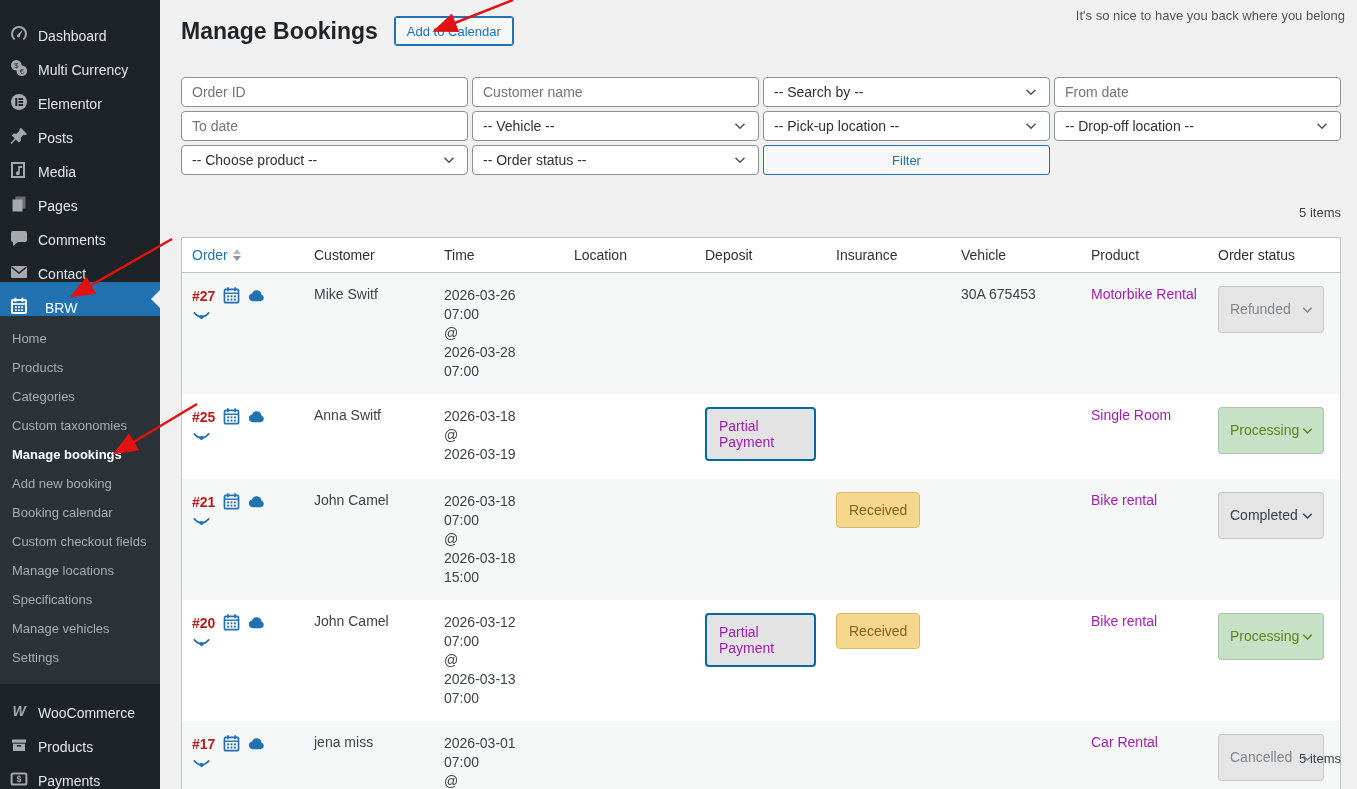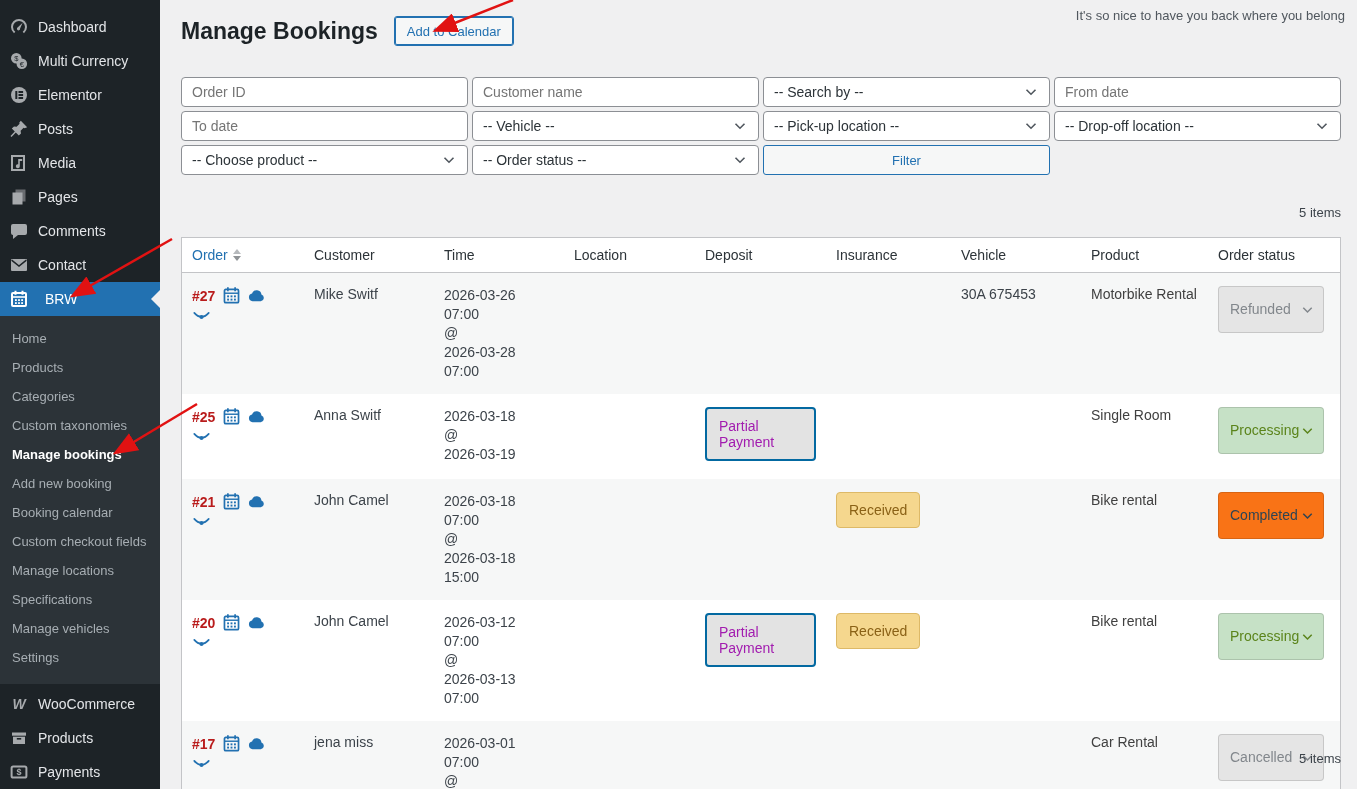--- a/index.html
+++ b/index.html
@@ -2,21 +2,21 @@
 <html><head>
 <meta charset="utf-8">
 <style>
   * { margin:0; padding:0; box-sizing:border-box; }
   html,body { width:1357px; height:789px; overflow:hidden; }
   body { font-family:"Liberation Sans", sans-serif; background:#f0f0f1; position:relative; font-size:14px; }
 
   
   .sidebar { position:absolute; left:0; top:0; bottom:0; width:160px; background:#1d2327; z-index:2; display:flex; flex-direction:column; }
   .menu-top { padding-top:10px; }
-  .menu-item { display:flex; align-items:center; gap:9px; height:34px; padding:0 8px 0 9px; color:#e3e5e8; font-size:14px; cursor:pointer; position:relative; }
+  .menu-item { display:flex; align-items:flex-end; gap:9px; height:34px; padding:0 8px 0 9px; color:#e3e5e8; font-size:14px; cursor:pointer; position:relative; }
   .menu-item .icon { width:20px; height:20px; color:#a7aaad; flex:0 0 20px; display:inline-flex; }
   .menu-item .icon svg { width:20px; height:20px; }
   .menu-item.selected { background:#2271b1; color:#fff; font-weight:400;gap:16px; }
   .menu-item.selected .icon { color:#fff; }
   .notch { position:absolute; right:0; top:50%; transform:translateY(-50%); width:0; height:0;
            border-top:9px solid transparent; border-bottom:9px solid transparent; border-right:9px solid #f0f0f1; }
   .submenu { background:#2c3338; padding:8px 0 12px 0; }
   .sub-item { padding:7px 12px; color:#a7aeb3; font-size:13px; cursor:pointer; }
   .sub-item.current { color:#fff; font-weight:bold; }
   .side-spacer { flex:1; }
@@ -55,30 +55,30 @@
   th .th-order { color:#2271b1; cursor:pointer; display:inline-flex; align-items:center; gap:5px; }
   .sort { display:inline-flex; flex-direction:column; gap:2px; }
   .tri-up { width:0; height:0; border-left:4px solid transparent; border-right:4px solid transparent; border-bottom:5px solid #b6b9bc; }
   .tri-dn { width:0; height:0; border-left:4px solid transparent; border-right:4px solid transparent; border-top:5px solid #8f9396; }
   tbody td { vertical-align:top; padding:13px 10px; height:85px; font-size:14px; color:#3c434a; }
   tbody tr:nth-child(odd) { background:#f6f7f7; }
   .order-link { color:#b91c1c; font-weight:600; text-decoration:none; margin-right:7px; cursor:pointer; }
   .row-icon { display:inline-flex; width:19px; height:19px; color:#2271b1; margin-right:6px; vertical-align:-4px; cursor:pointer; }
   .row-icon svg { width:19px; height:19px; }
   .time-cell div { line-height:19px; }
-  .product-link { color:#404040; text-decoration:none; cursor:pointer; }
+  .product-link { color:#a21caf; text-decoration:none; cursor:pointer; }
   .badge { display:inline-block; padding:9px 12px; border-radius:4px; font-size:14px; cursor:pointer; }
   .badge-partial { background:#e3e3e3; border:2px solid #0369a1; color:#a21caf; }
   .badge-received { background:#f5d78e; border:1px solid #ddb967; color:#8a6116; }
   .status-select { width:106px; height:47px; border-radius:4px; display:flex; align-items:center; justify-content:space-between;
                    padding:0 8px 0 11px; font-size:14px; cursor:pointer; border:1px solid rgba(0,0,0,.13); }
   .status-select .chev { width:15px; height:15px; display:inline-flex; }
   .st-refunded, .st-cancelled { background:#e5e5e5; color:#82878c; }
   .st-processing { background:#c6e1c6; color:#5b841b; }
-  .st-completed { background:#f97316; color:#2e4453; }
+  .st-completed { background:#e5e5e5; color:#2e4453; }
 
   .arrows { position:absolute; left:0; top:0; width:1357px; height:789px; pointer-events:none; z-index:9; }
 </style>
 </head>
 <body>
 
 <aside class="sidebar">
   <div class="menu-top" id="side-top">
       <div class="menu-item">
         <span class="icon">

